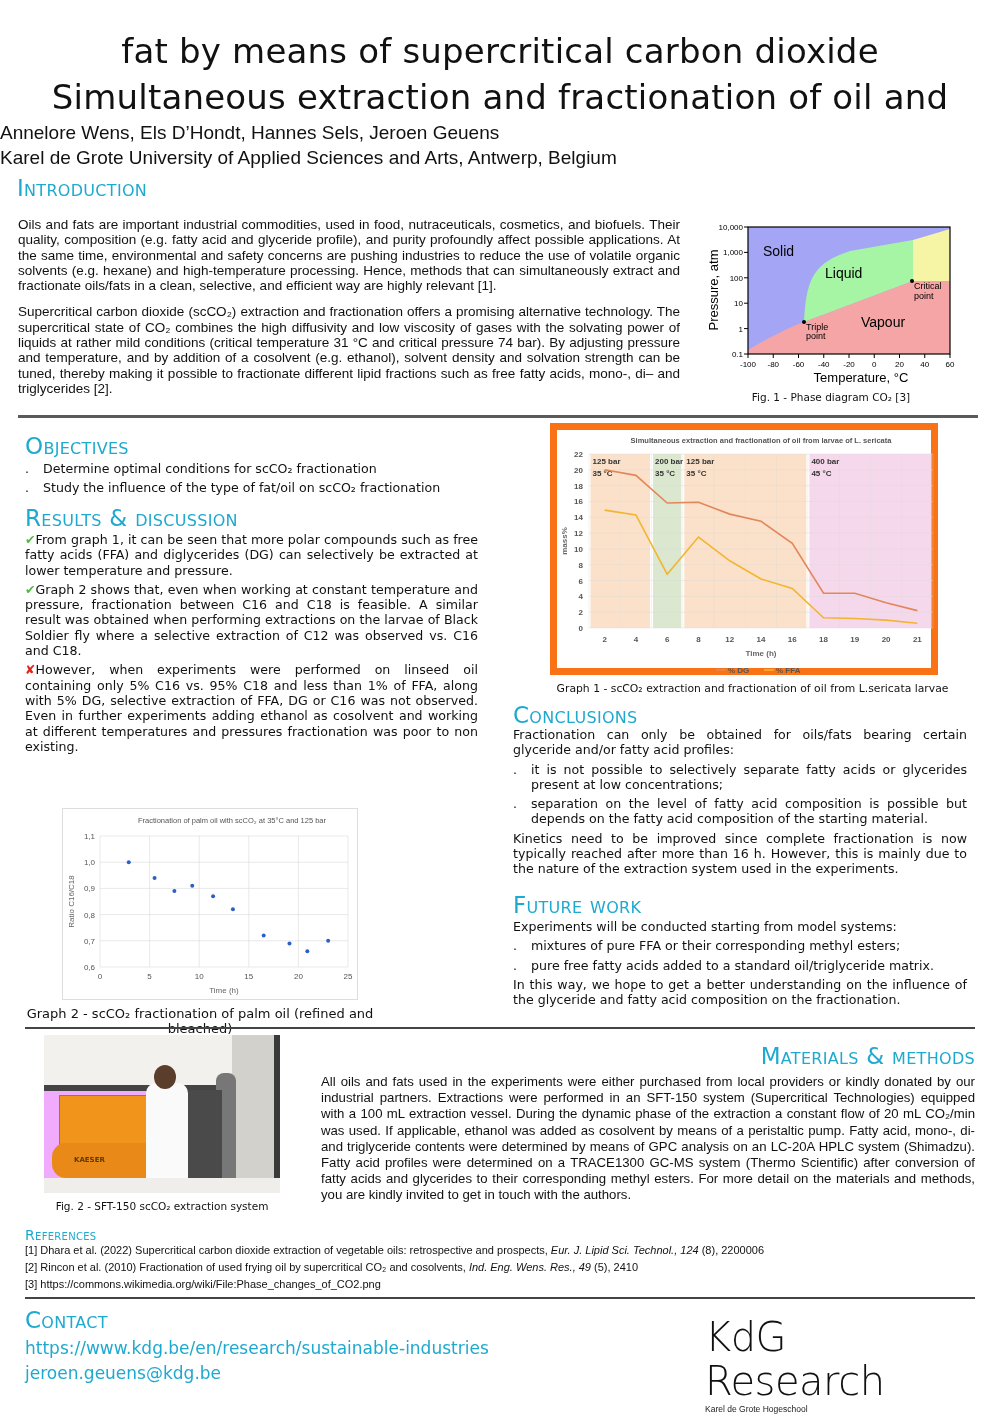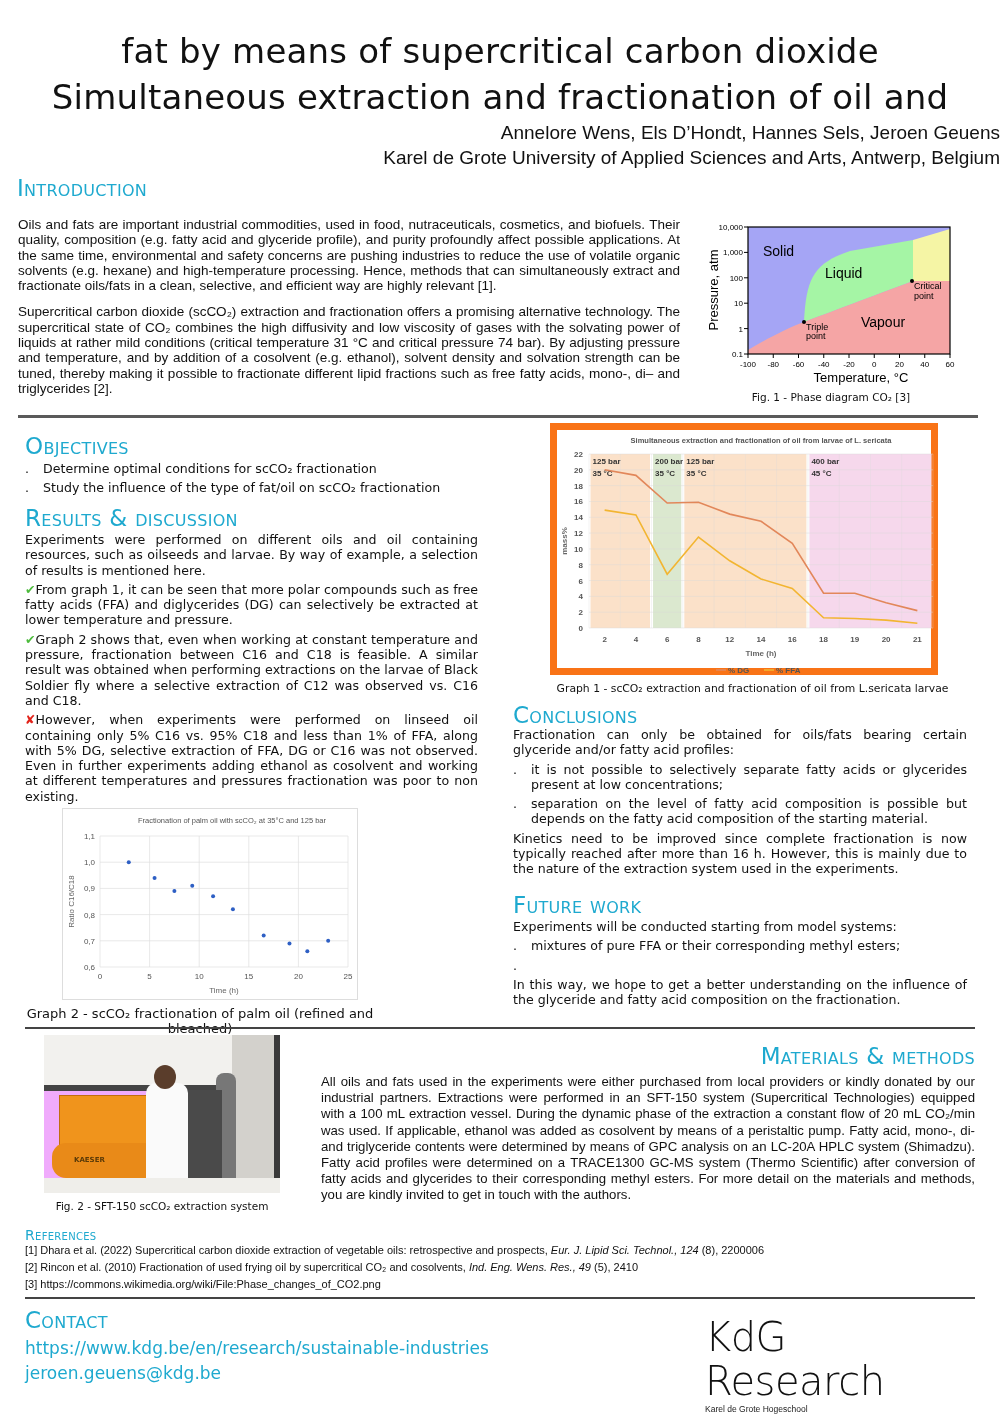--- a/index.html
+++ b/index.html
@@ -1,20 +1,20 @@
 <!DOCTYPE html>
 <html><head>
 <meta charset="utf-8">
 <style>
   * { box-sizing: border-box; margin: 0; padding: 0; }
   html, body { width: 1000px; height: 1414px; background: #fff; overflow: hidden; }
   body { position: relative; font-family: "DejaVu Sans", sans-serif; color: #111; }
   .abs { position: absolute; }
   .title { left: 0; width: 1000px; top: 28px; text-align: center; font-family: "DejaVu Sans", sans-serif; font-size: 34px; line-height: 46px; font-weight: 400; letter-spacing: 0.2px; color:#111; }
-  .authors { left: 0; width: 1000px; top: 120px; text-align: right; font-family: "Liberation Sans", sans-serif; font-size: 19px; line-height: 25px; color:#111; }
+  .authors { left: 0; width: 1000px; top: 120px; text-align: left; font-family: "Liberation Sans", sans-serif; font-size: 19px; line-height: 25px; color:#111; }
   .hdr { font-family: "DejaVu Sans", sans-serif; color: #1ea9cf; font-variant: small-caps; font-size: 23px; line-height: 26px; letter-spacing: 0.3px; }
   .txt { font-family: "Liberation Sans", sans-serif; font-size: 13.5px; line-height: 15.3px; text-align: justify; color:#111; }
   .txt p { margin-bottom: 4px; margin-top: 11px; }
   .vtxt { font-family: "DejaVu Sans", sans-serif; font-size: 12.6px; line-height: 15.3px; text-align: justify; color:#111; }
   .vtxt p { margin-bottom: 4px; }
   .bul { display: flex; gap: 8px; margin-bottom: 4px; }
   .bul .dot { width: 10px; flex: none; }
   .rule { height: 3px; background: #5a5a5a; }
   .rule2 { height: 2px; background: #444; }
   .cap { font-family: "DejaVu Sans", sans-serif; font-size: 10.5px; text-align: center; color:#111; }
@@ -108,21 +108,20 @@
       <span>Determine optimal conditions for scCO₂ fractionation</span>
     </div>
   <div class="bul">
       <span class="dot">.</span>
       <span>Study the influence of the type of fat/oil on scCO₂ fractionation</span>
     </div>
 </div>
 
 <div class="abs hdr" style="left:25px; top:505px;">Results &amp; discussion</div>
 <div class="abs vtxt" style="left:25px; top:532px; width:453px;">
-  <p>Experiments were performed on different oils and oil containing resources, such as oilseeds and larvae. By way of example, a selection of results is mentioned here.</p>
   <p><span class="chk">✔</span><span>From graph 1, it can be seen that more polar compounds such as free fatty acids (FFA) and diglycerides (DG) can selectively be extracted at lower temperature and pressure.</span></p>
   <p><span class="chk">✔</span><span>Graph 2 shows that, even when working at constant temperature and pressure, fractionation between C16 and C18 is feasible. A similar result was obtained when performing extractions on the larvae of Black Soldier fly where a selective extraction of C12 was observed vs. C16 and C18.</span></p>
   <p><span class="crs">✘</span><span>However, when experiments were performed on linseed oil containing only 5% C16 vs. 95% C18 and less than 1% of FFA, along with 5% DG, selective extraction of FFA, DG or C16 was not observed. Even in further experiments adding ethanol as cosolvent and working at different temperatures and pressures fractionation was poor to non existing.</span></p>
 </div>
 
 <div class="abs" style="left:62px; top:808px; width:296px; height:192px; border:1px solid #ddd;">
   <svg id="g2" width="294" height="190" viewBox="0 0 294 190">
       <text x="169" y="14" font-size="7.5" text-anchor="middle" fill="#555">Fractionation of palm oil with scCO₂ at 35°C and 125 bar</text>
       <line x1="37" x2="285" y1="158" y2="158" stroke="#e0e0e0" stroke-width="0.7"></line>
       <text x="32" y="161" font-size="8" text-anchor="end" fill="#555">0,6</text>
@@ -276,20 +275,21 @@
 
 <div class="abs hdr" style="left:513px; top:892px;">Future work</div>
 <div class="abs vtxt" style="left:513px; top:919px; width:454px;">
   <p>Experiments will be conducted starting from model systems:</p>
   <div class="bul">
       <span class="dot">.</span>
       <span>mixtures of pure FFA or their corresponding methyl esters;</span>
     </div>
   <div class="bul">
       <span class="dot">.</span>
+      <span>pure free fatty acids added to a standard oil/triglyceride matrix.</span>
     </div>
   <p>In this way, we hope to get a better understanding on the influence of the glyceride and fatty acid composition on the fractionation.</p>
 </div>
 
 <div class="abs rule2" style="left:25px; top:1027px; width:950px;"></div>
 
 <div class="abs" style="left:44px; top:1035px; width:236px; height:158px; background:#f0abfc; overflow:hidden;">
   <div style="position:absolute; left:0; top:0; width:236px; height:55px; background:#f2f1ee;"></div>
   <div style="position:absolute; left:0; top:50px; width:236px; height:6px; background:#444;"></div>
   <div style="position:absolute; left:188px; top:0; width:48px; height:158px; background:#d3d1cc;"></div>

